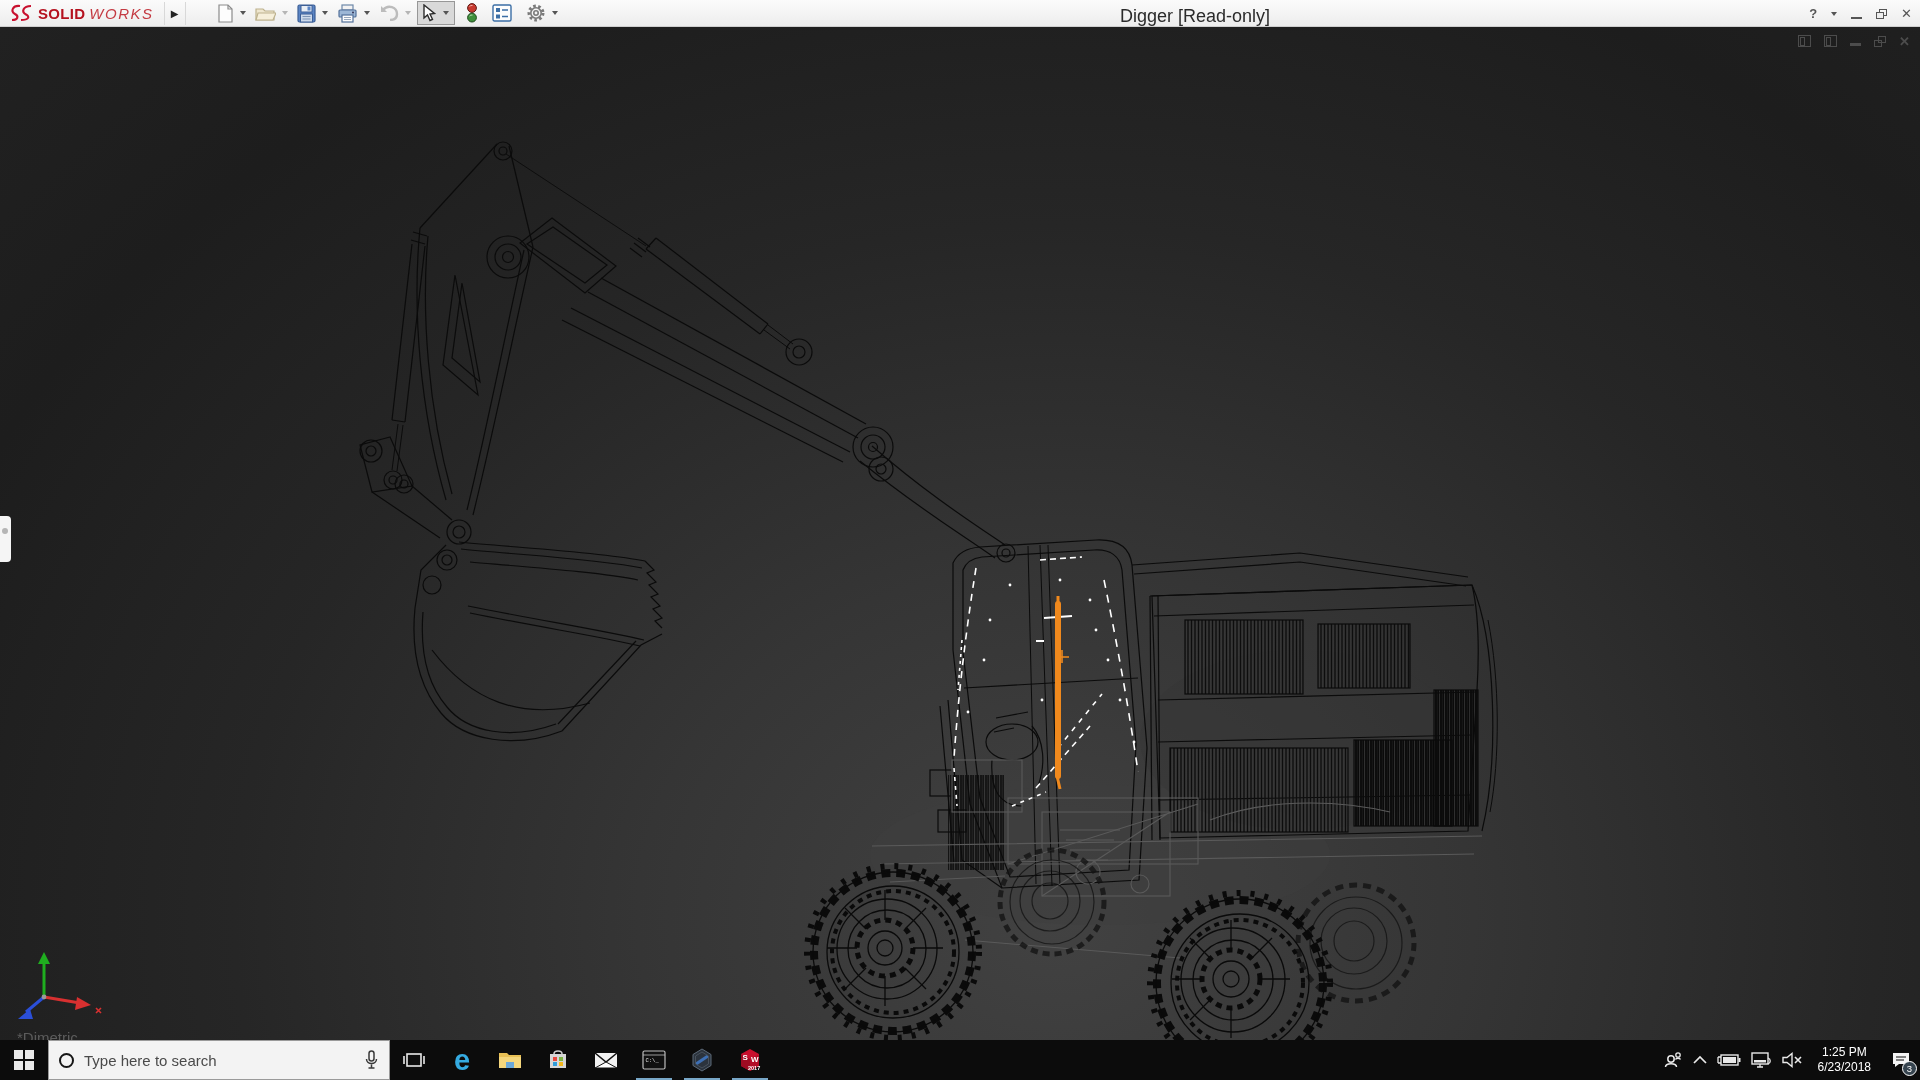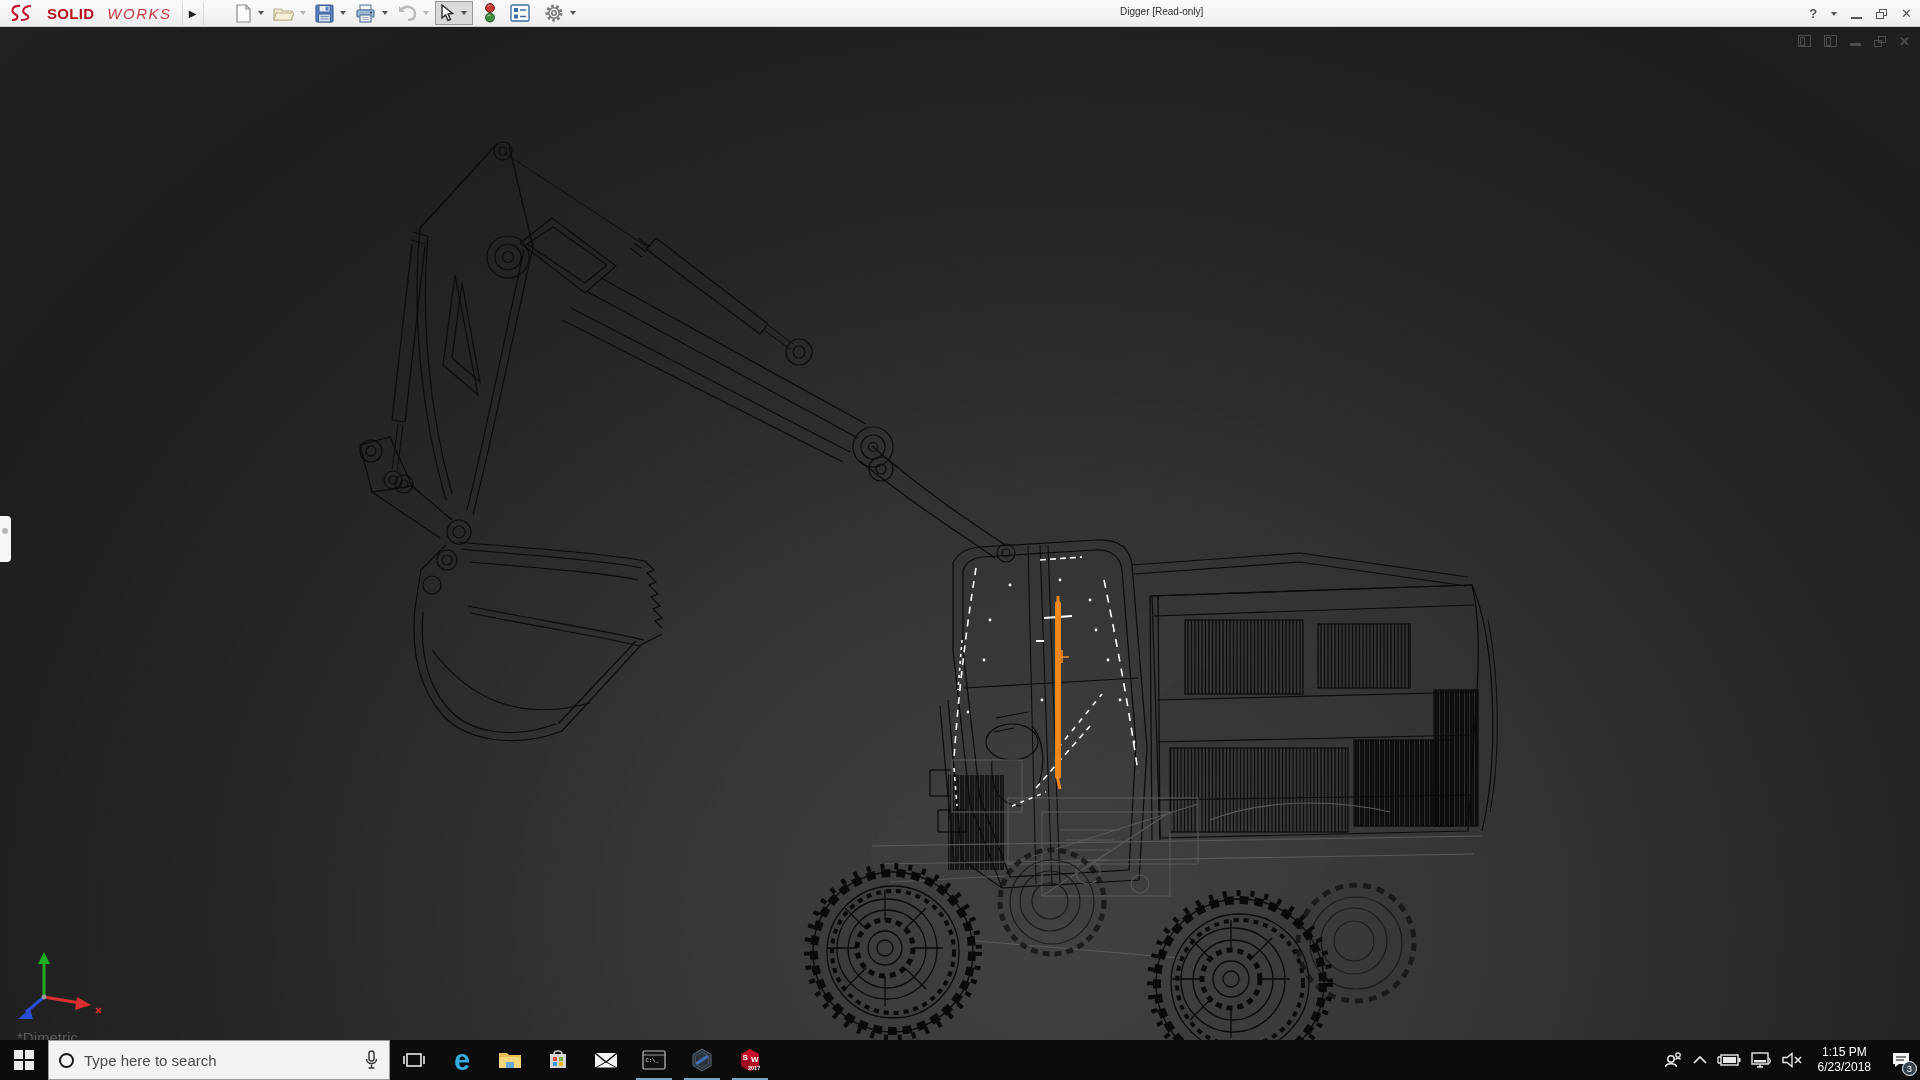--- a/index.html
+++ b/index.html
@@ -1,30 +1,30 @@
 <!DOCTYPE html>
 <html><head>
 <meta charset="utf-8">
 <style>
   *{margin:0;padding:0;box-sizing:border-box;}
   html,body{width:1920px;height:1080px;overflow:hidden;font-family:"Liberation Sans",sans-serif;background:#000;}
   
   .titlebar{position:absolute;left:0;top:0;width:1920px;height:27px;background:linear-gradient(#fbfbfb,#ededed);border-bottom:1px solid #cfcfcf;display:flex;align-items:center;z-index:30;}
-  .brand{display:flex;align-items:center;gap:13px;padding:0 10px 0 8px;}
+  .brand{display:flex;align-items:center;gap:4px;padding:0 10px 0 8px;}
   .brand .solid{font-weight:bold;font-size:15px;color:#b5121f;letter-spacing:.3px;}
   .brand .works{font-weight:normal;font-size:15px;color:#c43a42;letter-spacing:1.5px;font-style:italic;}
   .menu-flyout{width:22px;height:23px;display:flex;align-items:center;justify-content:center;border-left:1px solid #d8d8d8;border-right:1px solid #d8d8d8;color:#222;font-size:10px;cursor:pointer;}
   .tools{display:flex;align-items:center;margin-left:28px;}
   .tool{height:24px;display:flex;align-items:center;justify-content:center;padding:0 3px;}
   .tool svg{display:block;}
   .caret{width:0;height:0;border-left:3.5px solid transparent;border-right:3.5px solid transparent;border-top:4px solid #555;margin:0 6px 0 3px;}
   .caret.dim{border-top-color:#b5b5b5;}
   .tool-sel{display:flex;align-items:center;background:#d9d9d9;border:1px solid #979797;height:24px;margin-right:2px;}
   .tool-sel .caret{margin:0 5px 0 4px;}
-  .win-title{position:absolute;left:1120px;top:6px;font-size:10px;color:#2b2b2b;}
+  .win-title{position:absolute;left:1120px;top:6px;font-size:18px;color:#2b2b2b;}
   .tb-right{position:absolute;right:8px;top:0;height:27px;display:flex;align-items:center;gap:14px;}
   .help-q{font-size:13px;color:#555;font-weight:bold;}
   .min-bar{width:11px;height:2px;background:#555;margin-top:8px;}
   .restore-ico{position:relative;width:11px;height:10px;}
   .restore-ico i{position:absolute;border:1.4px solid #555;width:8px;height:7px;display:block;}
   .restore-ico i:first-child{right:0;top:0;}
   .restore-ico i:last-child{left:0;bottom:0;background:#ededed;}
   .close-x{font-size:13px;color:#555;}
   
   .viewport{position:absolute;left:0;top:27px;width:1920px;height:1013px;background:radial-gradient(ellipse at 55% 88%, #424242 0%, #353535 28%, #262626 55%, #1d1d1d 80%, #212121 100%);overflow:hidden;}
@@ -495,21 +495,21 @@
     <svg width="22" height="16" viewBox="0 0 22 16">
       <rect x="2" y="1" width="16" height="11" fill="none" stroke="#e9e9e9" stroke-width="1.4"></rect>
       <rect x="4" y="8" width="12" height="2.5" fill="#e9e9e9"></rect>
       <path d="M7,15 H13 M10,12 V15 M18,6 C21,7 21,11 18,12" fill="none" stroke="#e9e9e9" stroke-width="1.3"></path>
     </svg>
     <svg width="22" height="16" viewBox="0 0 22 16">
       <polygon points="2,5.5 6,5.5 11,1.5 11,14.5 6,10.5 2,10.5" fill="none" stroke="#e9e9e9" stroke-width="1.4"></polygon>
       <path d="M14,5 L20,11 M20,5 L14,11" stroke="#e9e9e9" stroke-width="1.6"></path>
     </svg>
     <div class="clock">
-      <div>1:15 PM</div>
+      <div>1:25 PM</div>
       <div>6/23/2018</div>
     </div>
     <div class="action">
       <svg width="20" height="18" viewBox="0 0 20 18">
         <path d="M2,2 H18 V13 H8 L4,16 V13 H2 Z" fill="#f5f5f5"></path>
         <path d="M5,6 H15 M5,9 H13" stroke="#0c0c0c" stroke-width="1.2"></path>
       </svg>
       <span class="badge">3</span>
     </div>
   </div>

